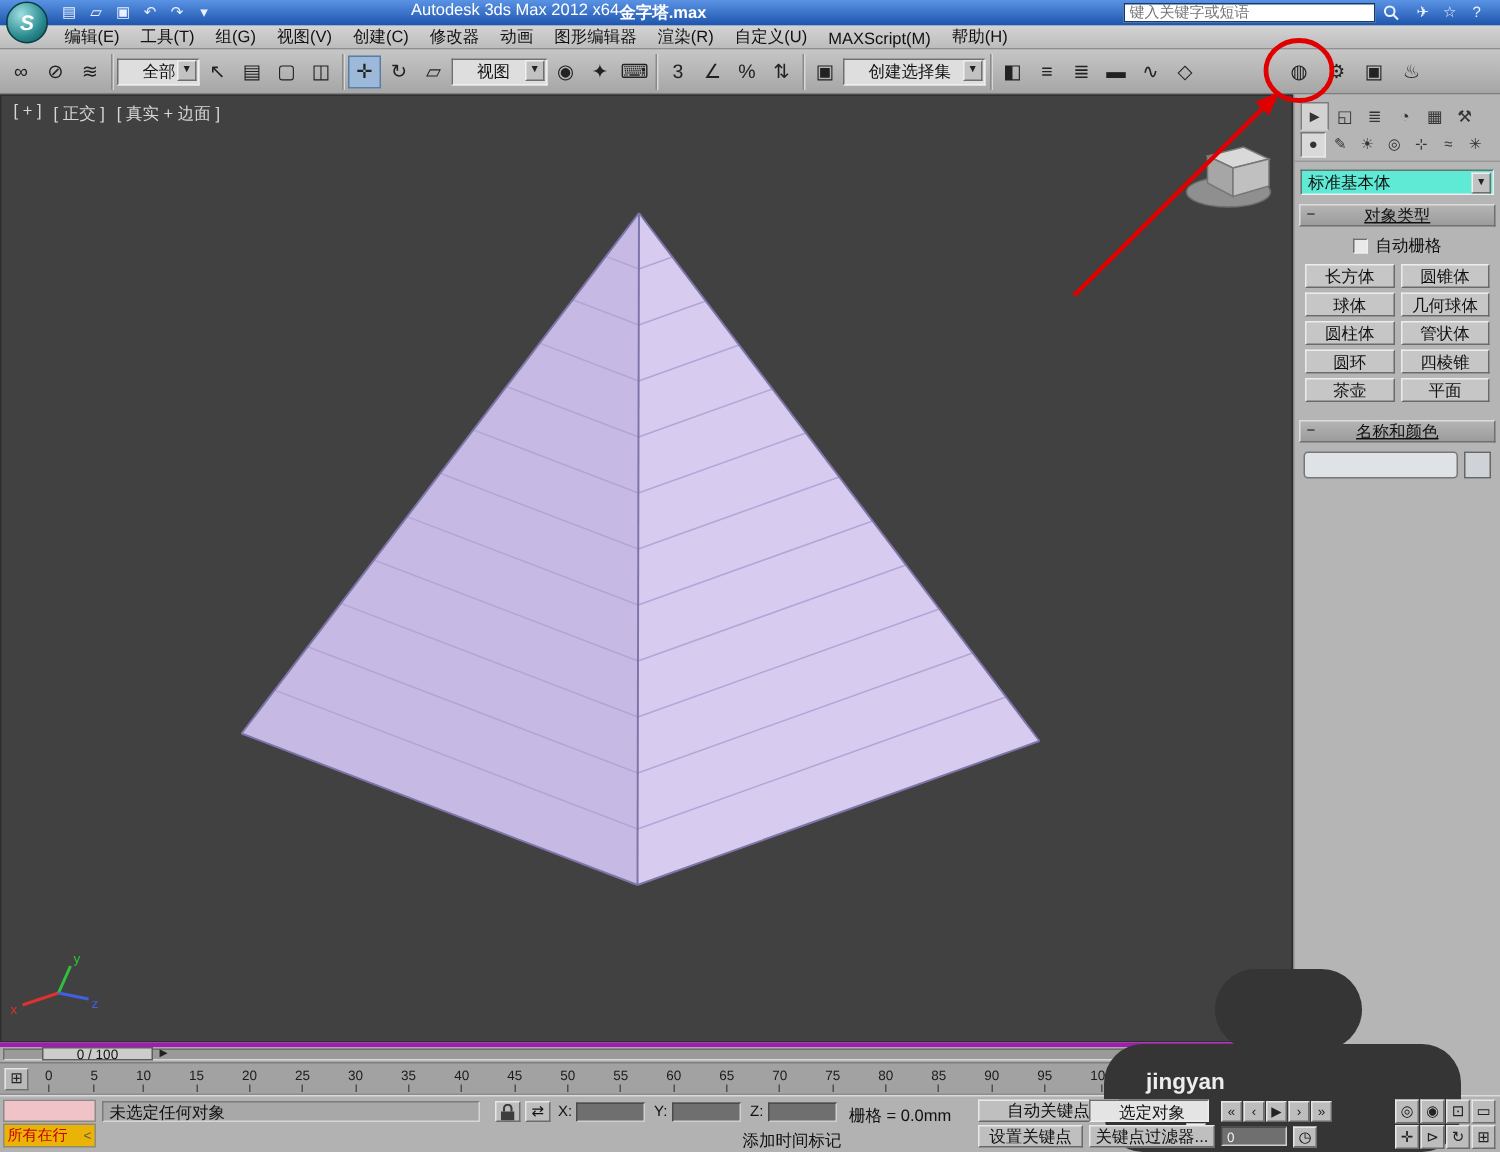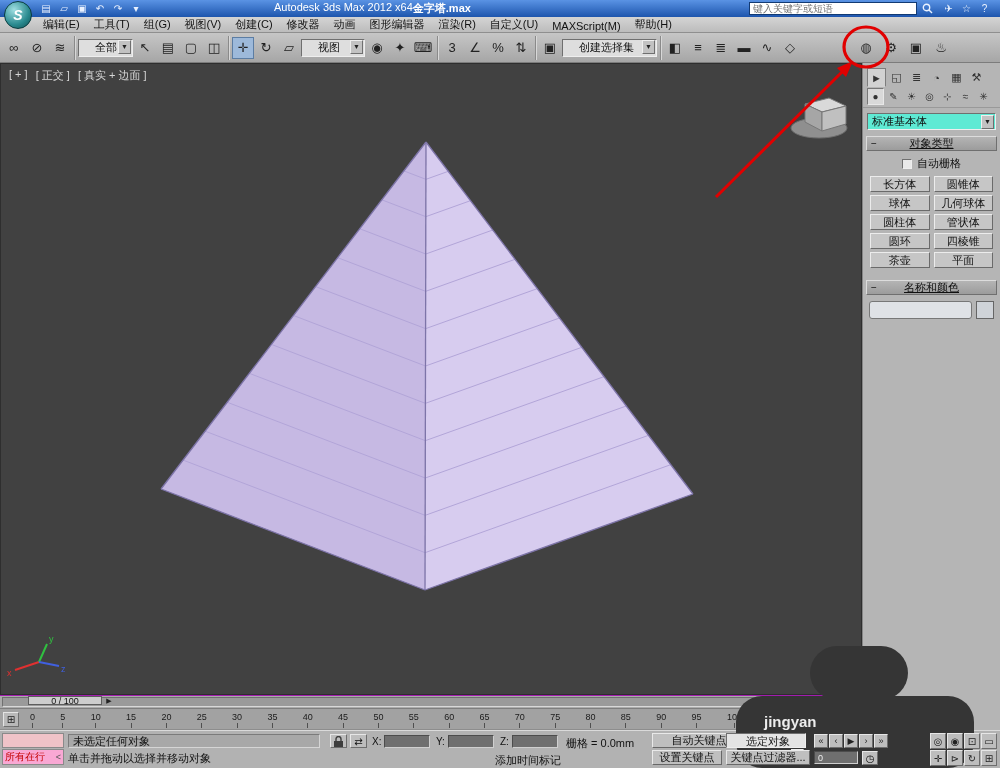--- a/index.html
+++ b/index.html
@@ -68,39 +68,39 @@
   .autogrid-row{display:flex;align-items:center;justify-content:center;gap:5px;font-size:11px;color:#111;margin:5px 0 2px;}
   .checkbox{width:10px;height:10px;background:#e9e9e9;border:1px solid;border-color:#6f6f6f #eee #eee #6f6f6f;display:inline-block;}
   .obj-grid{display:grid;grid-template-columns:1fr 1fr;gap:3px 4px;padding:3px 7px 6px;}
   .obj-btn{height:16px;background:#c6c6c6;border:1px solid;border-color:#ececec #6a6a6a #6a6a6a #ececec;
     font-size:11px;color:#111;display:flex;align-items:center;justify-content:center;cursor:default;}
   .namecolor-row{display:flex;align-items:center;gap:4px;margin:6px 6px;}
   .name-field{flex:1;height:18px;background:#dfe2e6;border:1px solid #777;border-radius:3px;}
   .color-swatch{width:18px;height:18px;background:#cfd3d8;border:1px solid #666;}
 
   
-  .tslider{position:absolute;left:0;top:695px;width:862px;height:13px;background:#ababab;border-top:1px solid #a21caf;}
+  .tslider{position:absolute;left:0;top:695px;width:862px;height:13px;background:#ababab;border-top:3px solid #a21caf;}
   .ts-track{position:absolute;left:2px;top:1px;right:4px;bottom:1px;background:#9a9a9a;
     border:1px solid;border-color:#707070 #d8d8d8 #d8d8d8 #707070;}
   .ts-handle{position:absolute;left:28px;top:0;width:74px;height:9px;background:#cdcdcd;border:1px solid #5d5d5d;
     font-size:9px;line-height:8px;text-align:center;color:#111;}
   .ts-next{position:absolute;left:104px;top:0;width:10px;height:9px;font-size:7px;line-height:9px;text-align:center;color:#222;}
   .ruler{position:absolute;left:0;top:708px;width:862px;height:22px;background:#a2a2a2;
     border-top:1px solid #7e7e7e;border-bottom:1px solid #8d8d8d;}
   .ruler-btn{position:absolute;left:3px;top:3px;width:16px;height:15px;background:#b9b9b9;
     border:1px solid;border-color:#e4e4e4 #6f6f6f #6f6f6f #e4e4e4;font-size:10px;display:flex;align-items:center;justify-content:center;color:#222;}
   .ruler-ticks{position:absolute;left:30px;top:3px;width:712px;display:flex;justify-content:space-between;}
   .tick{display:flex;flex-direction:column;align-items:center;font-size:9px;color:#1b1b1b;}
   .tick .mark{width:1px;height:5px;background:#4f4f4f;margin-top:1px;}
 
   
   .statusbar{position:absolute;left:0;top:730px;width:1000px;height:38px;background:#b2b2b2;border-top:1px solid #dadada;}
   .sb{position:absolute;z-index:56;font-size:10px;color:#111;}
   .listener-top{background:#f0c3c8;border:1px solid #8a8a8a;}
-  .listener-bottom{background:#f9a8d4;border:1px solid #8a8a8a;display:flex;align-items:center;padding:0 2px;gap:2px;}
+  .listener-bottom{background:#eab308;border:1px solid #8a8a8a;display:flex;align-items:center;padding:0 2px;gap:2px;}
   .listener-bottom .red{color:#c40000;font-size:10px;white-space:nowrap;}
   .listener-bottom .mini{margin-left:auto;color:#555;font-size:9px;}
   .status-field{background:#a8a8a8;border:1px solid;border-color:#7b7b7b #d5d5d5 #d5d5d5 #7b7b7b;
     padding:0 4px;display:flex;align-items:center;font-size:11px;}
   .prompt-field{display:flex;align-items:center;font-size:11px;}
   .sb-btn{background:#bdbdbd;border:1px solid;border-color:#e6e6e6 #6d6d6d #6d6d6d #e6e6e6;
     display:flex;align-items:center;justify-content:center;height:14px;font-size:10px;}
   .coord-label{font-size:10px;}
   .coord-field{height:13px;background:#6f6f6f;border:1px solid;border-color:#4c4c4c #cfcfcf #cfcfcf #4c4c4c;
     color:#eee;font-size:9px;display:flex;align-items:center;padding:0 3px;}
@@ -589,21 +589,20 @@
     </div>
   </div>
 
   <div class="statusbar">
     <div class="sb listener-top" style="left:2px;top:2px;width:62px;height:15px"></div>
     <div class="sb listener-bottom" style="left:2px;top:18px;width:62px;height:16px">
       <span class="red">所有在行</span>
       <span class="mini">&lt;</span>
     </div>
     <div class="sb status-field" style="left:68px;top:3px;width:252px;height:14px">未选定任何对象</div>
-    <div class="sb prompt-field" style="left:68px;top:20px;width:252px;height:14px">单击并拖动以选择并移动对象</div>
     <div class="sb sb-btn" style="left:330px;top:3px;width:17px">
       <svg width="9" height="11" viewBox="0 0 9 11">
           <rect y="5" width="9" height="6" fill="#3d3d3d"></rect>
           <path d="M2 5 V3 a2.5 2.5 0 0 1 5 0 V5" fill="none" stroke="#3d3d3d" stroke-width="1.4"></path>
         </svg>
     </div>
     <div class="sb sb-btn" style="left:350px;top:3px;width:17px">⇄</div>
     <span class="sb coord-label" style="left:372px;top:5px">X:</span>
     <div class="sb coord-field" style="left:384px;top:4px;width:46px"></div>
     <span class="sb coord-label" style="left:436px;top:5px">Y:</span>

